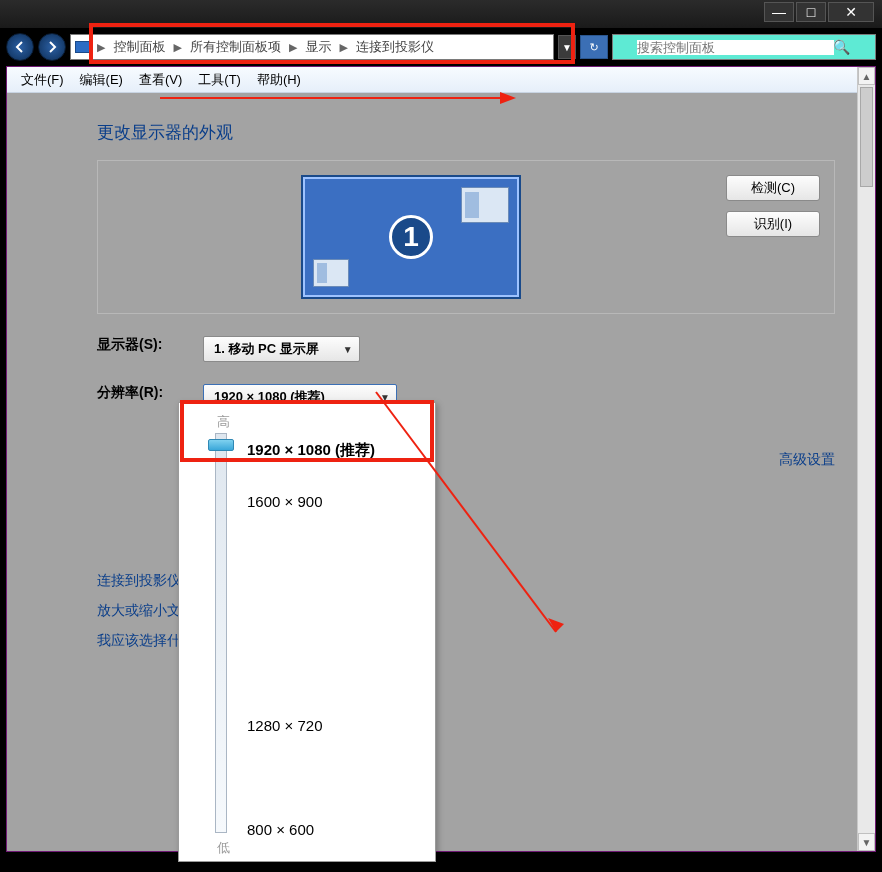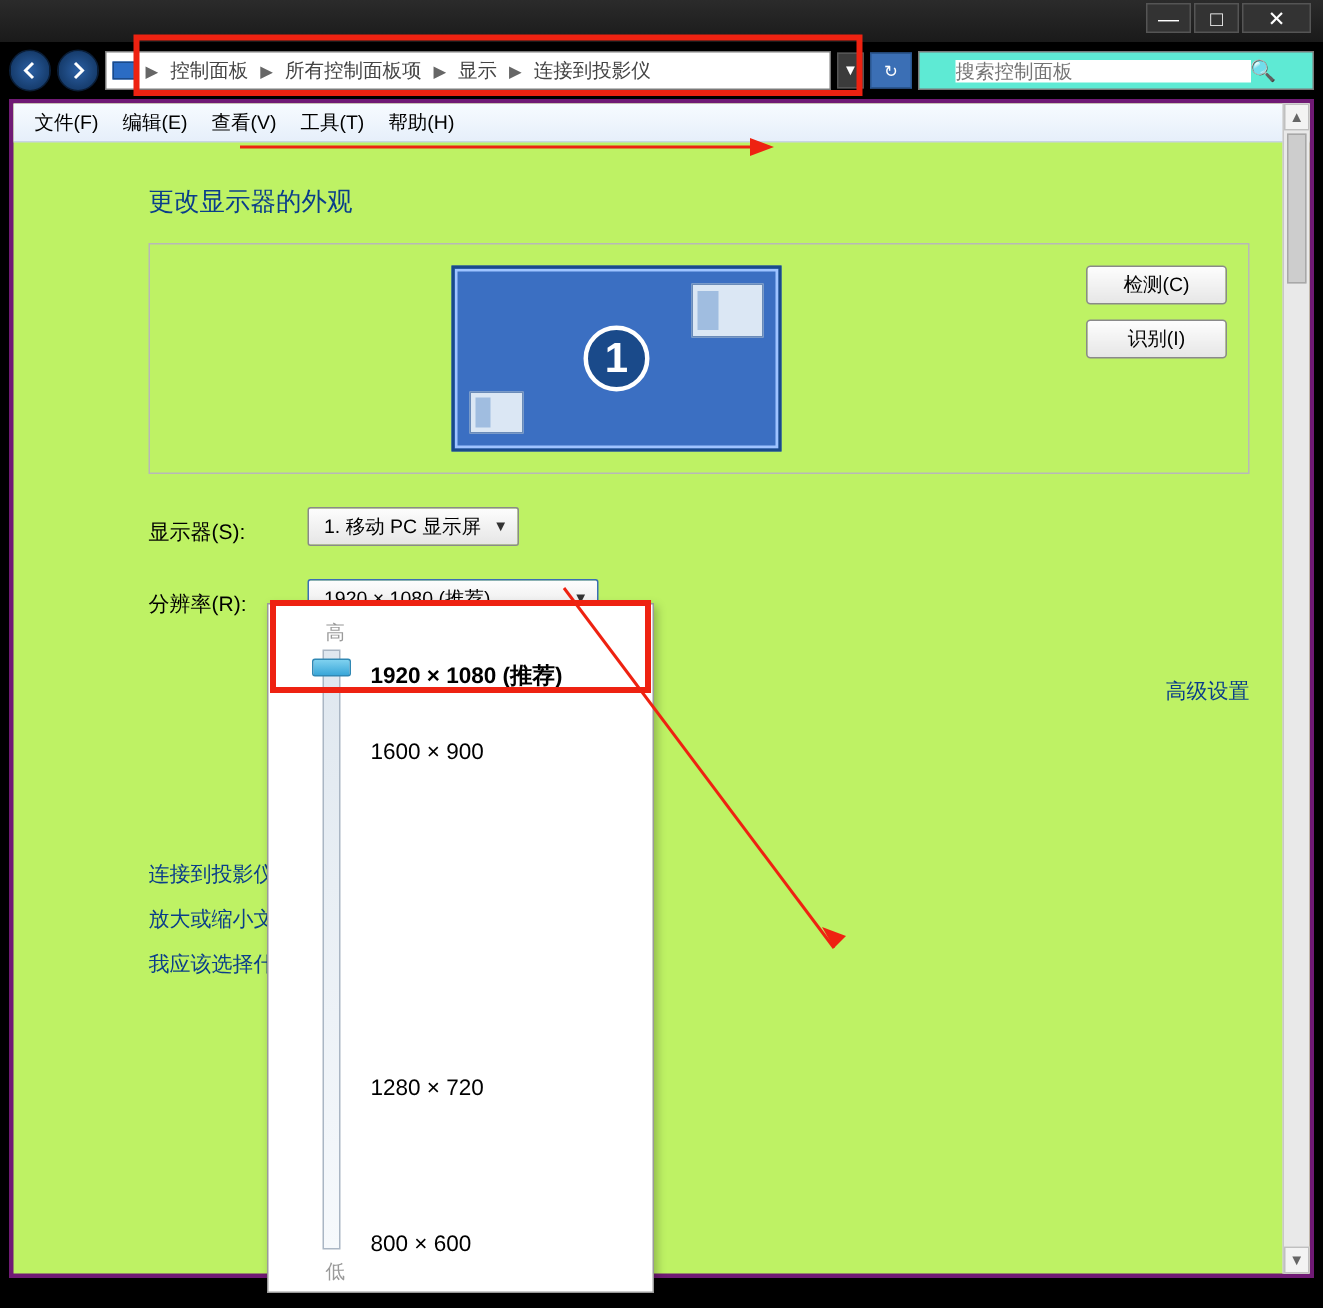--- a/index.html
+++ b/index.html
@@ -25,39 +25,39 @@
 .searchbox .sicon{ color:#4a6fa8; font-size:14px;}
 
 
 .anno-bc{ position:absolute; left:89px; top:23px; width:486px; height:41px; border:4px solid #e21; pointer-events:none; z-index:5;}
 
 
 .menubar{ height:26px; background: linear-gradient(#f7fbff,#e6effa); border-bottom:1px solid #c8d4e3; display:flex; align-items:center; padding:0 8px; gap:4px; position:relative; top:0;}
 .menubar .mitem{ font-size:13px; color:#000; padding:2px 6px; cursor:pointer;}
 
 
-.content{ position:absolute; left:6px; right:6px; top:66px; bottom:20px; background:#bef264; border:3px solid #701a75;}
+.content{ position:absolute; left:6px; right:6px; top:66px; bottom:20px; background:#a3a3a3; border:1px solid #701a75;}
 .content-inner{ padding:10px 40px 10px 90px; }
 .page-title{ color:#0a3e8a; font-size:17px; margin:18px 0 16px; }
 .preview-box{ border:1px solid #b8b8b8; padding:14px; display:flex; gap:16px; align-items:flex-start; min-height:150px;}
 .monitor-area{ flex:1; display:flex; justify-content:center;}
 .monitor{ width:220px; height:124px; background:#3b6fc2; border:2px solid #1a4a8a; position:relative; box-shadow:inset 0 0 0 2px #9ec3ff;}
 .monitor .num{ position:absolute; left:50%; top:50%; transform:translate(-50%,-50%); width:44px; height:44px; border-radius:50%; background:#1a4a8a; border:3px solid #fff; color:#fff; font-size:28px; font-weight:bold; display:flex; align-items:center; justify-content:center;}
 .monitor .doc1{ position:absolute; right:10px; top:10px; width:48px; height:36px; background:#dbe7f4; border:1px solid #6a8bb8;}
 .monitor .doc1::after{content:""; position:absolute; left:3px; top:4px; width:14px; height:26px; background:#a0bde0;}
 .monitor .doc2{ position:absolute; left:10px; bottom:10px; width:36px; height:28px; background:#dbe7f4; border:1px solid #6a8bb8;}
 .monitor .doc2::after{content:""; position:absolute; left:3px; top:3px; width:10px; height:20px; background:#a0bde0;}
 .side-btns{ display:flex; flex-direction:column; gap:10px;}
 .btn{ min-width:82px; height:26px; background:linear-gradient(#fdfdfd,#e6e6e6); border:1px solid #8a8a8a; border-radius:3px; font-size:13px; padding:0 24px; cursor:pointer;}
 .btn.disabled{ color:#9a9a9a; border-color:#c4c4c4; background:#f3f3f3; cursor:default;}
 
 .form-rows{ margin-top:22px; display:flex; flex-direction:column; gap:22px;}
-.form-row{ display:flex; align-items:flex-end; gap:34px;}
+.form-row{ display:flex; align-items:flex-start; gap:34px;font-weight:bold;}
 .form-row .lbl{ width:72px; font-size:14px; color:#000;}
-.select{ height:26px; border:1px solid #8a8a8a; background:linear-gradient(#fdfdfd,#e6e6e6); border-radius:2px; display:flex; align-items:center; justify-content:space-between; padding:0 6px 0 10px; font-size:13px; cursor:pointer; gap:8px;}
+.select{ height:26px; border:1px solid #8a8a8a; background:linear-gradient(#fdfdfd,#e6e6e6); border-radius:2px; display:flex; align-items:center; justify-content:space-between; padding:0 6px 0 10px; font-size:13px; cursor:pointer; gap:24px;}
 .select .arrow{ font-size:10px; color:#333;}
 .select.res{ width:194px; border-color:#3b6fb5;}
 
 .adv-link{ text-align:right; margin-top:40px;}
 .adv-link a{ color:#0a3e8a; font-size:14px; text-decoration:none; cursor:pointer;margin-top:39px;}
 
 .bottom-links{ position:absolute; left:90px; top:505px; display:flex; flex-direction:column; gap:12px;}
 .bottom-links a{ color:#0a3e8a; font-size:14px; text-decoration:none; cursor:pointer;}
 
 .action-row{ position:absolute; right:40px; bottom:170px; display:flex; gap:10px;}

